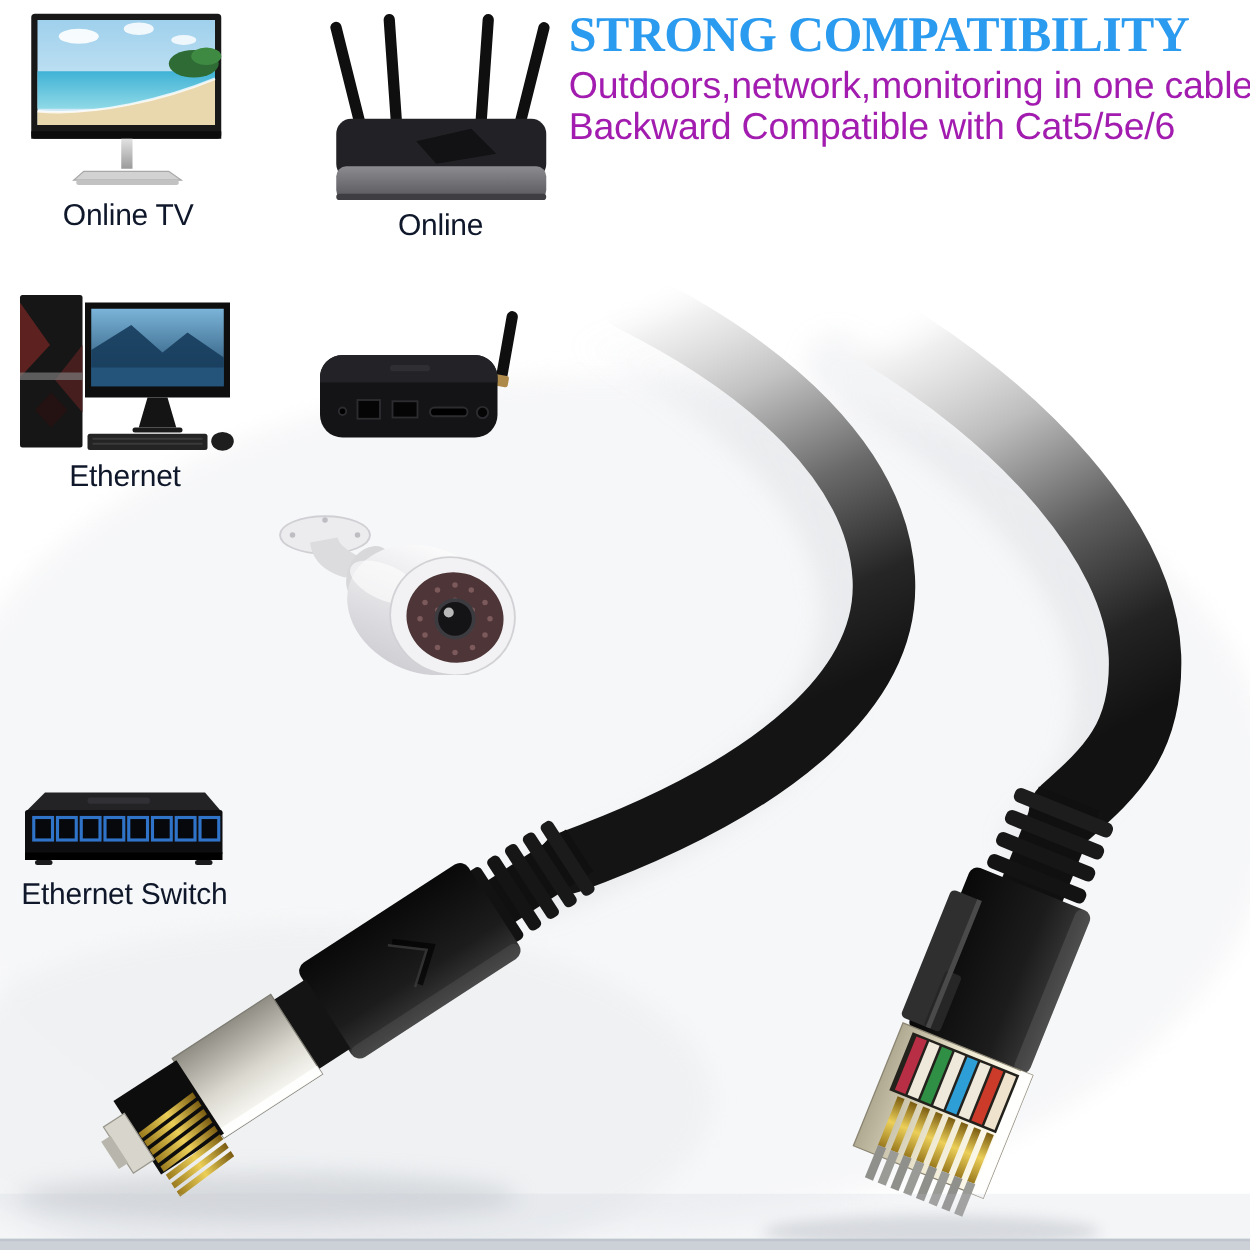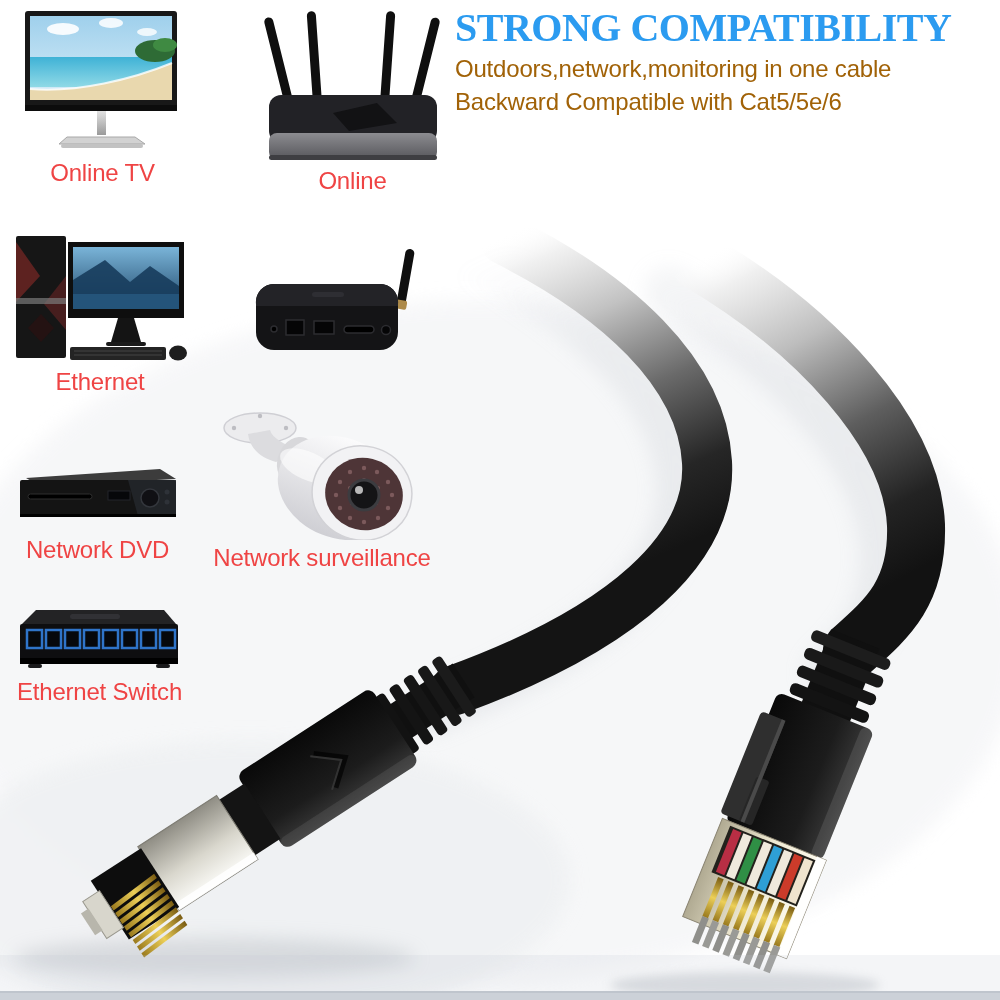--- a/index.html
+++ b/index.html
@@ -8,27 +8,27 @@
     background:#ffffff;
     font-family:"Liberation Sans", sans-serif;
   }
   #scene{position:absolute;left:0;top:0;}
   .header{position:absolute;left:455px;top:4px;width:545px;}
   .headline{
     font-size:40px;font-weight:800;letter-spacing:-0.5px;
     color:#2b9bf0;white-space:nowrap;line-height:48px;font-family:Liberation Serif, serif;
   }
   .subline{
-    font-size:24px;font-weight:500;color:#a16207;
+    font-size:30px;font-weight:500;color:#a21caf;
     white-space:nowrap;line-height:33px;letter-spacing:-0.2px;
   }
   .device{position:absolute;text-align:center;}
   .device svg{display:block;margin:0 auto;}
   .dlabel{
-    font-size:24px;font-weight:500;color:#ef4444;
+    font-size:24px;font-weight:500;color:#0f172a;
     margin-top:4px;white-space:nowrap;letter-spacing:-0.2px;
   }
 </style>
 </head>
 <body>
 
 <div id="stage">
 
   <svg id="scene" width="1000" height="1000" viewBox="0 0 1000 1000">
     <defs>
@@ -302,34 +302,20 @@
       <path d="M8,64 a18,18 0 0 1 18,-20 h106 a18,18 0 0 1 18,20 v2 H8 Z" fill="#232327"></path>
       <rect x="64" y="52" width="32" height="5" rx="2.5" fill="#2e2e33"></rect>
       <circle cx="26" cy="89" r="3" fill="#000000" stroke="#2c2c30" stroke-width="1.5"></circle>
       <rect x="38" y="80" width="18" height="15" fill="#050506" stroke="#2c2c30" stroke-width="1.5"></rect>
       <rect x="66" y="81" width="20" height="13" fill="#050506" stroke="#2c2c30" stroke-width="1.5"></rect>
       <rect x="96" y="86" width="30" height="7" rx="3.5" fill="#000000" stroke="#2c2c30" stroke-width="1.5"></rect>
       <circle cx="138" cy="90" r="4.5" fill="#050506" stroke="#2c2c30" stroke-width="1.5"></circle>
     </svg>
   </div>
 
-  <div class="device" style="left:10px;top:462px;width:175px;">
-    <svg width="175" height="70" viewBox="0 0 175 70">
-      <polygon points="16,16 150,7 166,17 30,24" fill="#3c3c3c"></polygon>
-      <rect x="10" y="18" width="156" height="36" rx="2" fill="#141414"></rect>
-      <polygon points="118,18 166,18 166,54 128,54" fill="#23272c" opacity="0.85"></polygon>
-      <rect x="18" y="32" width="64" height="5" rx="2.5" fill="#000000" stroke="#2e2e2e" stroke-width="1"></rect>
-      <rect x="98" y="29" width="22" height="9" fill="#06070a" stroke="#23252a" stroke-width="1"></rect>
-      <circle cx="140" cy="36" r="9" fill="#101014" stroke="#33363c" stroke-width="1.5"></circle>
-      <circle cx="157" cy="30" r="2.5" fill="#2e3238"></circle>
-      <circle cx="157" cy="40" r="2.5" fill="#2e3238"></circle>
-      <rect x="10" y="52" width="156" height="3" fill="#000000"></rect>
-    </svg>
-    <div class="dlabel">Network DVD</div>
-  </div>
 
   <div class="device" style="left:212px;top:398px;width:220px;">
     <svg width="220" height="142" viewBox="0 0 220 142">
       <defs>
         <linearGradient id="camBody" x1="0" y1="0" x2="0" y2="1">
           <stop offset="0" stop-color="#fbfbfc"></stop>
             <stop offset="1" stop-color="#cfcfd4"></stop>
         </linearGradient>
       </defs>
       <ellipse cx="48" cy="30" rx="36" ry="15" fill="#ececee" stroke="#cfcfd4" stroke-width="1.5"></ellipse>
@@ -357,24 +343,23 @@
           <circle cx="138" cy="74" r="2.2"></circle>
         <circle cx="152" cy="82" r="2"></circle>
           <circle cx="166" cy="90" r="2"></circle>
           <circle cx="164" cy="105" r="2"></circle>
         <circle cx="140" cy="105" r="2"></circle>
           <circle cx="138" cy="90" r="2"></circle>
       </g>
       <circle cx="152" cy="97" r="15" fill="#141416" stroke="#3c3c40" stroke-width="3"></circle>
       <circle cx="147" cy="92" r="4" fill="#ffffff" opacity="0.7"></circle>
     </svg>
-    <div class="dlabel">Network surveillance</div>
-  </div>
-
-  <div class="device" style="left:12px;top:602px;width:175px;">
+  </div>
+
+  <div class="device" style="left:12px;top:626px;width:175px;">
     <svg width="175" height="72" viewBox="0 0 175 72">
       <polygon points="10,22 164,22 152,8 24,8" fill="#232325"></polygon>
       <rect x="58" y="12" width="50" height="5" rx="2.5" fill="#35353a" opacity="0.8"></rect>
       <rect x="8" y="22" width="158" height="36" rx="2" fill="#0e0e10"></rect>
       <g>
         <rect x="15" y="28" width="15" height="18" fill="#06080c" stroke="#2f74c9" stroke-width="2.5"></rect>
         <rect x="34" y="28" width="15" height="18" fill="#06080c" stroke="#2f74c9" stroke-width="2.5"></rect>
         <rect x="53" y="28" width="15" height="18" fill="#06080c" stroke="#2f74c9" stroke-width="2.5"></rect>
         <rect x="72" y="28" width="15" height="18" fill="#06080c" stroke="#2f74c9" stroke-width="2.5"></rect>
         <rect x="91" y="28" width="15" height="18" fill="#06080c" stroke="#2f74c9" stroke-width="2.5"></rect>

